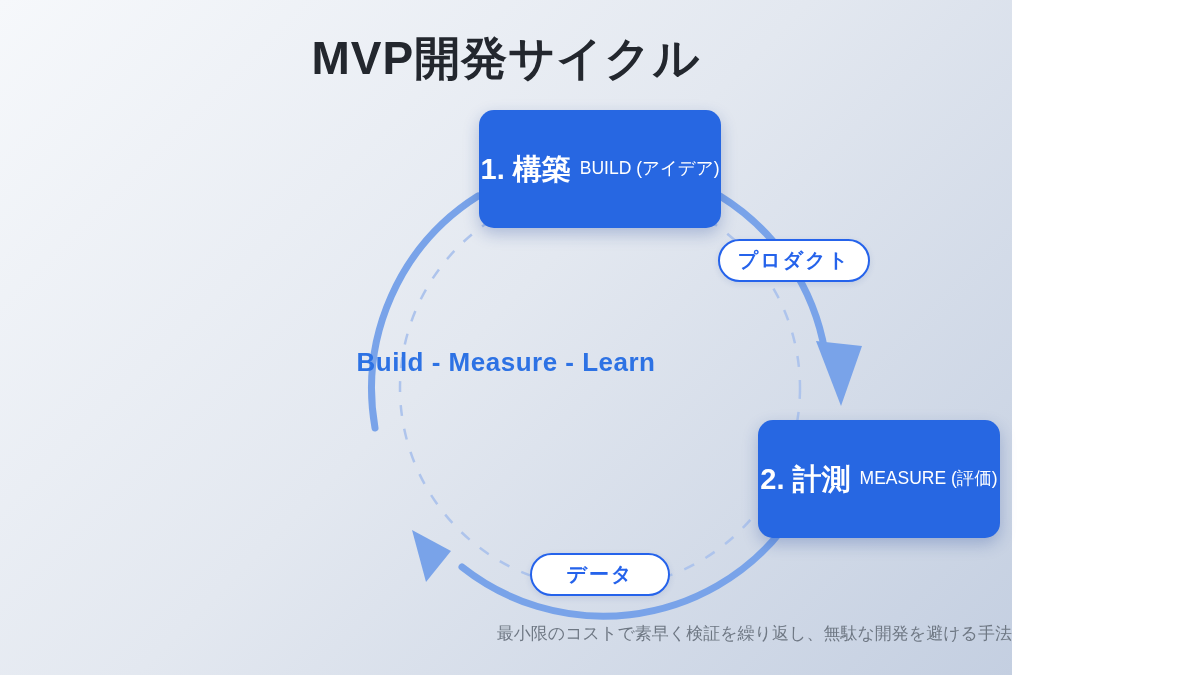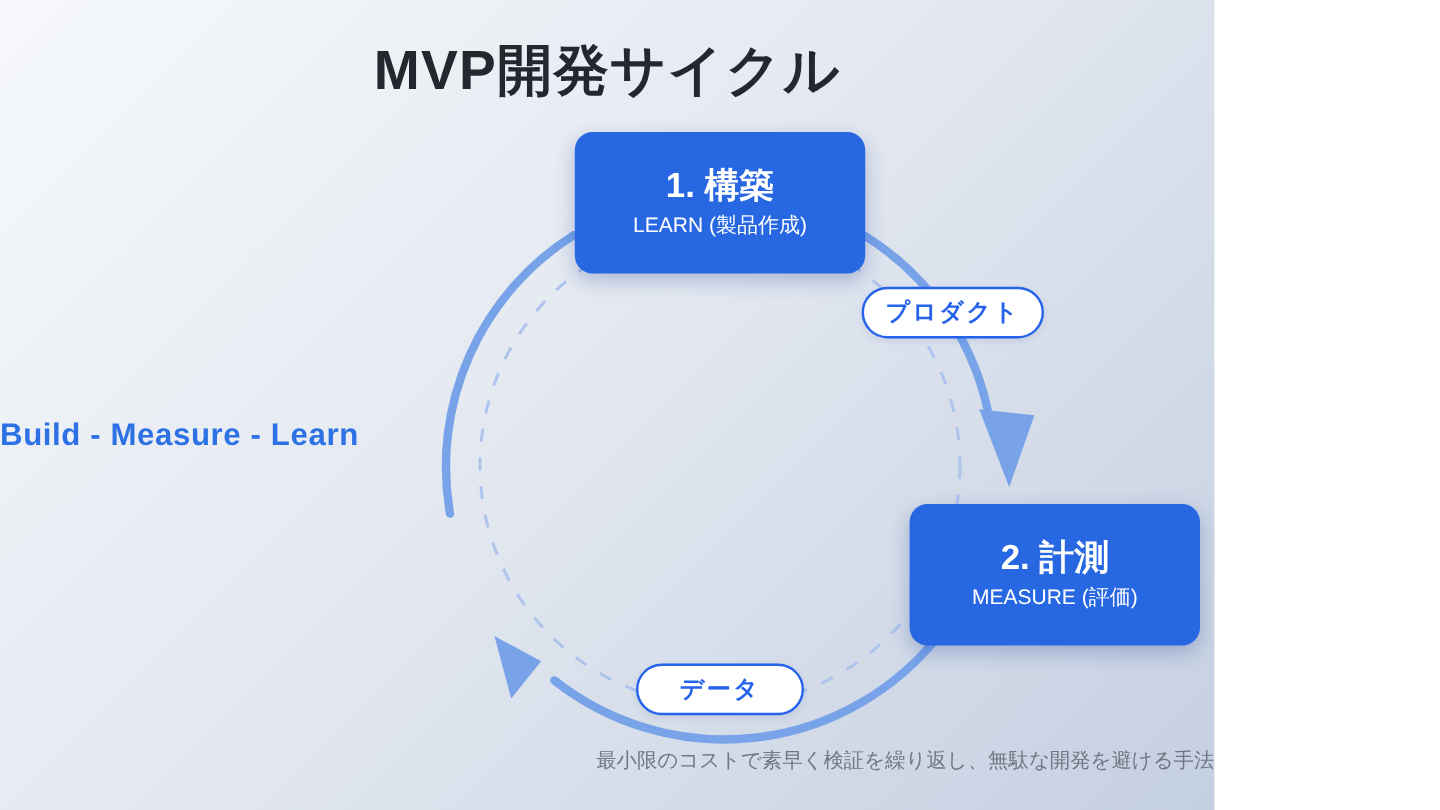--- a/index.html
+++ b/index.html
@@ -31,21 +31,21 @@
     left: 0;
   }
   .stage-card {
     position: absolute;
     width: 242px;
     height: 118px;
     background: #2767e2;
     border-radius: 15px;
     box-shadow: 0 6px 16px rgba(30, 64, 150, 0.28);
     display: flex;
-    flex-direction: column;
+    flex-direction: row;
     align-items: center;
     justify-content: center;
     gap: 9px;
     color: #ffffff;
     text-align: center;
   }
   .stage-card .stage-title {
     font-size: 29px;
     font-weight: 700;
     line-height: 1;
@@ -76,20 +76,21 @@
   }
   .pill-idea    { left: 328px; top: 239px; width: 144px; }
   .pill-product { left: 718px; top: 239px; width: 152px; }
   .pill-data    { left: 530px; top: 553px; width: 140px; }
 
   .center-label {
     position: absolute;
     top: 347px;
     left: 0;
     width: 100%;
+    text-align: center;
     font-size: 26px;
     font-weight: 700;
     letter-spacing: 0.5px;
     color: #2d72e4;
   }
   .caption {
     position: absolute;
     top: 622px;
     left: 0;
     width: 100%;
@@ -113,21 +114,21 @@
     <polygon points="816,341 862,346 841,406" fill="#79a3e9"></polygon>
 
     <path d="M 782 530 A 228 228 0 0 1 462 567" fill="none" stroke="#79a3e9" stroke-width="7" stroke-linecap="round"></path>
     <polygon points="412,530 451,551 426,582" fill="#79a3e9"></polygon>
 
     <path d="M 375 428 A 228 228 0 0 1 478 196" fill="none" stroke="#79a3e9" stroke-width="7" stroke-linecap="round"></path>
   </svg>
 
   <div class="stage-card stage-build">
     <div class="stage-title">1. 構築</div>
-    <div class="stage-subtitle">LEARN (製品作成)</div>
+    <div class="stage-subtitle">BUILD (アイデア)</div>
   </div>
 
   <div class="stage-card stage-measure">
     <div class="stage-title">2. 計測</div>
     <div class="stage-subtitle">MEASURE (評価)</div>
   </div>
 
 
   <div class="flow-pill pill-product">プロダクト</div>
   <div class="flow-pill pill-data">データ</div>

